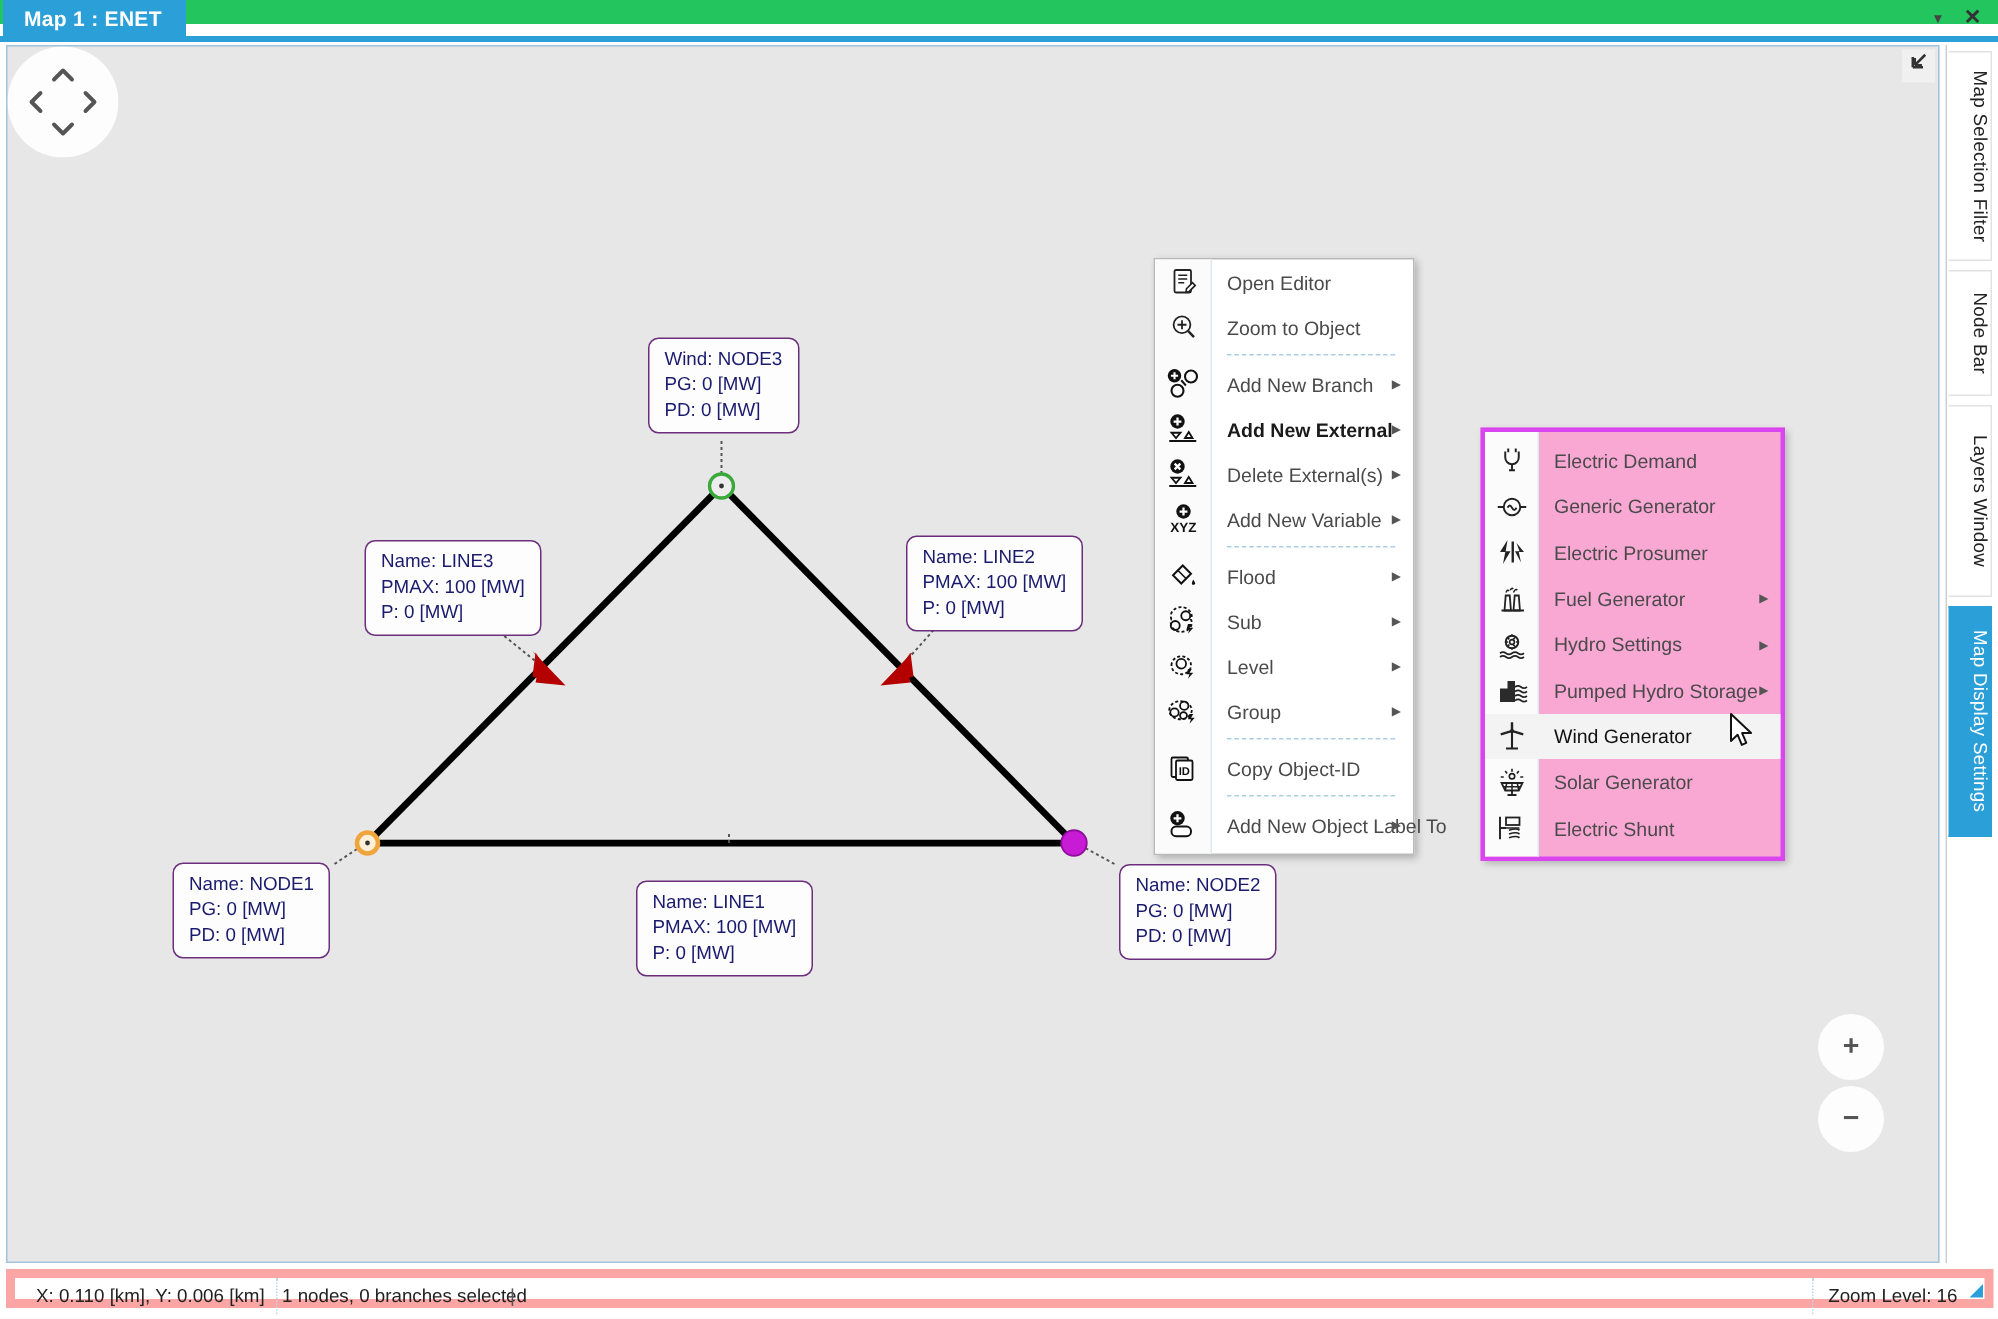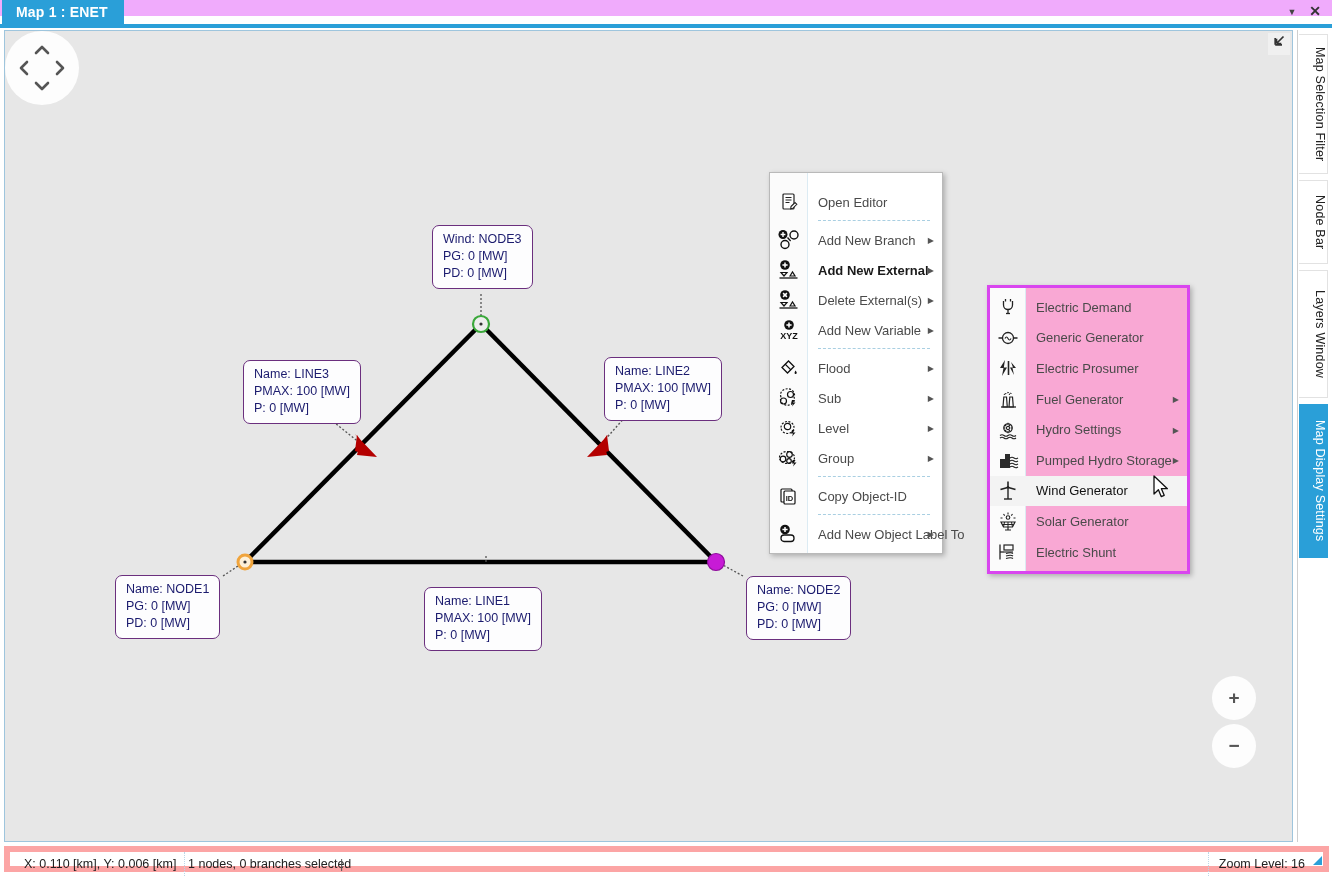--- a/index.html
+++ b/index.html
@@ -11,21 +11,21 @@
   }
   #app {
     position: relative;
     width: 1332px; height: 879px;
     background: #ffffff;
   }
 
   
   #titlebar {
     position: absolute; left: 0; top: 0; width: 1332px; height: 16px;
-    background: #f0abfc;
+    background: #22c55e;
   }
   #doc-tab {
     position: absolute; left: 2px; top: 0px;
     height: 24px; line-height: 24px;
     padding: 0 16px 0 14px;
     background: #2a9fd8;
     color: #ffffff;
     font-size: 14px; font-weight: bold;
     letter-spacing: .2px;
     white-space: nowrap;
@@ -156,21 +156,21 @@
   }
 
   
   #ctx-menu {
     position: absolute; left: 764px; top: 141px;
     width: 174px;
     background: #ffffff;
     border: 1px solid #b9b9b9;
     box-shadow: 2px 2px 5px rgba(0,0,0,.25);
     box-sizing: border-box;
-    padding: 14px 0 4px 0;
+    padding: 0 0 4px 0;
   }
   #ctx-gutter {
     position: absolute; left: 0; top: 0; bottom: 0; width: 37px;
     background: #fbfbfb;
     border-right: 1px solid #dcebf3;
   }
   .mi {
     position: relative;
     height: 30px;
     display: flex; align-items: center;
@@ -332,20 +332,30 @@
         <span class="ic">
           <svg width="20" height="20" viewBox="0 0 20 20">
               <rect x="4" y="2" width="11" height="15" rx="1" fill="#fff" stroke="#222" stroke-width="1.2"></rect>
               <path d="M6.5,5.5h6M6.5,8h6M6.5,10.5h4" stroke="#222" stroke-width="1"></path>
               <path d="M12,14.5 L16,10.5 L17.8,12.3 L13.8,16.3 L11.7,16.8 Z" fill="#fff" stroke="#222" stroke-width="1.1"></path>
             </svg>
         </span>
         <span class="lb">Open Editor</span>
       </div>
 
+      <div class="mi">
+        <span class="ic">
+          <svg width="20" height="20" viewBox="0 0 20 20">
+              <circle cx="9" cy="8.5" r="5.6" fill="none" stroke="#222" stroke-width="1.2"></circle>
+              <path d="M9,5.5v6M6,8.5h6" stroke="#222" stroke-width="1.2"></path>
+              <path d="M13.2,12.8 L17,16.8" stroke="#222" stroke-width="1.6"></path>
+            </svg>
+        </span>
+        <span class="lb">Zoom to Object</span>
+      </div>
       <div class="sep"></div>
 
       <div class="mi">
         <span class="ic">
           <svg width="24" height="22" viewBox="0 0 24 22">
               <circle cx="6" cy="5.5" r="4.5" fill="#111"></circle>
               <path d="M3.6,5.5h4.8M6,3.1v4.8" stroke="#fff" stroke-width="1.4"></path>
               <circle cx="17" cy="6" r="4" fill="none" stroke="#111" stroke-width="1.4"></circle>
               <circle cx="8" cy="15.5" r="4" fill="none" stroke="#111" stroke-width="1.4"></circle>
               <path d="M10.5,8.5 L13.6,12" stroke="#111" stroke-width="1.3"></path>

